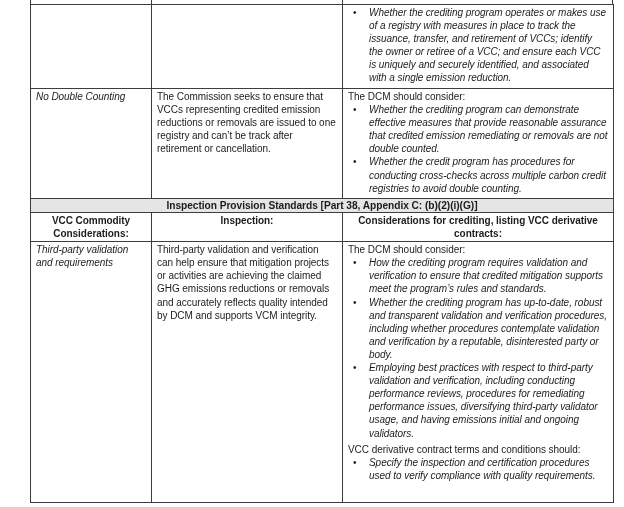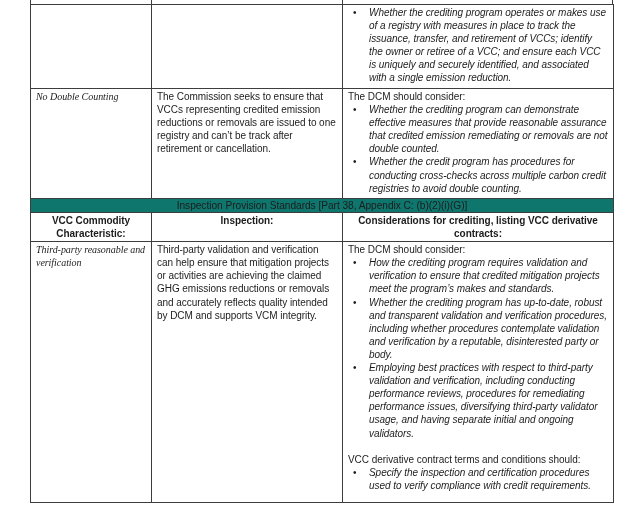--- a/index.html
+++ b/index.html
@@ -36,42 +36,42 @@
   col.c2 { width: 191px; }
   col.c3 { width: 271px; }
 
   tr.row-a  { height: 84px; }
   tr.row-b  { height: 110px; }
   tr.band   { height: 14px; }
   tr.heads  { height: 27px; }
   tr.row-c  { height: 261px; }
 
   tr.band td {
-    background: #0f766e;
-    font-weight: 400;
+    background: #e5e5e5;
+    font-weight: 700;
     text-align: center;
     padding: 0 14px;
     font-size: 10.2px;
     line-height: 13px;
   }
   tr.heads td {
     font-weight: 700;
     text-align: center;
     padding: 1px 2px;
   }
-  .char-cell { font-style: italic; font-family: Liberation Serif, serif; }
+  .char-cell { font-style: italic; }
 
   .bullet-row { display: flex; }
   .bullet-marker {
     flex: 0 0 21px;
     box-sizing: border-box;
     padding-left: 5px;
   }
   .bullet-text { flex: 1; font-style: italic; }
-  .intro-gap { margin-top: 13px; }
+  .intro-gap { margin-top: 3px; }
 
   .tick {
     position: absolute;
     top: 0;
     width: 1px;
     height: 5px;
     background: #3d3d3d;
   }
   #tick-1 { left: 30px; }
   #tick-2 { left: 151px; }
@@ -119,44 +119,44 @@
           <div class="bullet-text">Whether the credit program has procedures for conducting cross-checks across multiple carbon credit registries to avoid double counting.</div>
         </div>
       </td>
     </tr>
 
     <tr class="band">
       <td colspan="3">Inspection Provision Standards [Part 38, Appendix C: (b)(2)(i)(G)]</td>
     </tr>
 
     <tr class="heads">
-      <td>VCC Commodity Characteristic:</td>
+      <td>VCC Commodity Considerations:</td>
       <td>Inspection:</td>
       <td>Considerations for crediting, listing VCC derivative contracts:</td>
     </tr>
 
     <tr class="row-c">
-      <td class="char-cell">Third-party reasonable and verification</td>
+      <td class="char-cell">Third-party validation and requirements</td>
       <td>Third-party validation and verification can help ensure that mitigation projects or activities are achieving the claimed GHG emissions reductions or removals and accurately reflects quality intended by DCM and supports VCM integrity.</td>
       <td>
         <div>The DCM should consider:</div>
         <div class="bullet-row">
           <span class="bullet-marker">•</span>
-          <div class="bullet-text">How the crediting program requires validation and verification to ensure that credited mitigation projects meet the program’s makes and standards.</div>
+          <div class="bullet-text">How the crediting program requires validation and verification to ensure that credited mitigation supports meet the program’s rules and standards.</div>
         </div>
         <div class="bullet-row">
           <span class="bullet-marker">•</span>
           <div class="bullet-text">Whether the crediting program has up-to-date, robust and transparent validation and verification procedures, including whether procedures contemplate validation and verification by a reputable, disinterested party or body.</div>
         </div>
         <div class="bullet-row">
           <span class="bullet-marker">•</span>
-          <div class="bullet-text">Employing best practices with respect to third-party validation and verification, including conducting performance reviews, procedures for remediating performance issues, diversifying third-party validator usage, and having separate initial and ongoing validators.</div>
+          <div class="bullet-text">Employing best practices with respect to third-party validation and verification, including conducting performance reviews, procedures for remediating performance issues, diversifying third-party validator usage, and having emissions initial and ongoing validators.</div>
         </div>
         <div class="intro-gap">VCC derivative contract terms and conditions should:</div>
         <div class="bullet-row">
           <span class="bullet-marker">•</span>
-          <div class="bullet-text">Specify the inspection and certification procedures used to verify compliance with credit requirements.</div>
+          <div class="bullet-text">Specify the inspection and certification procedures used to verify compliance with quality requirements.</div>
         </div>
       </td>
     </tr>
 
   </tbody>
 </table>
 
 </body></html>

